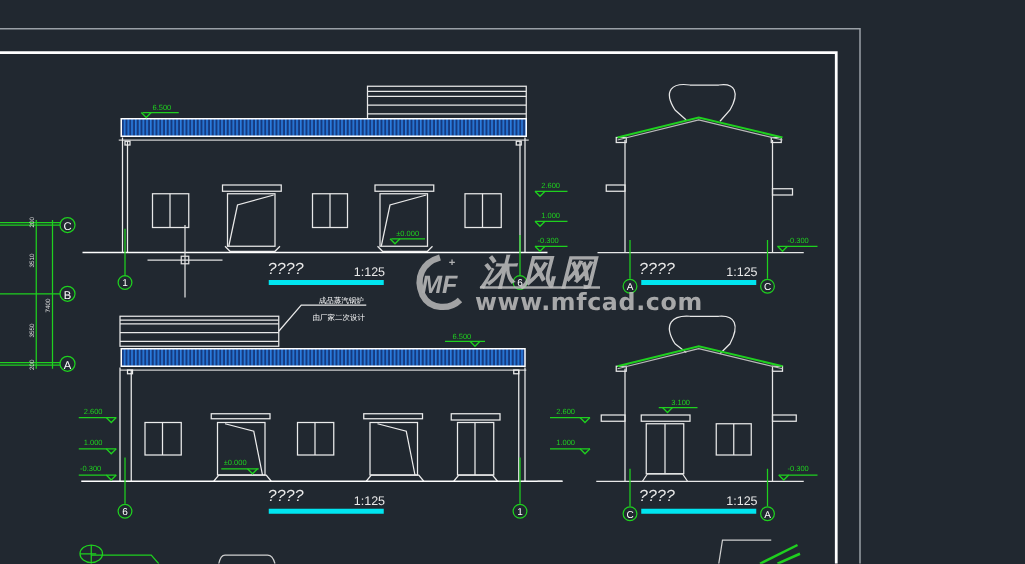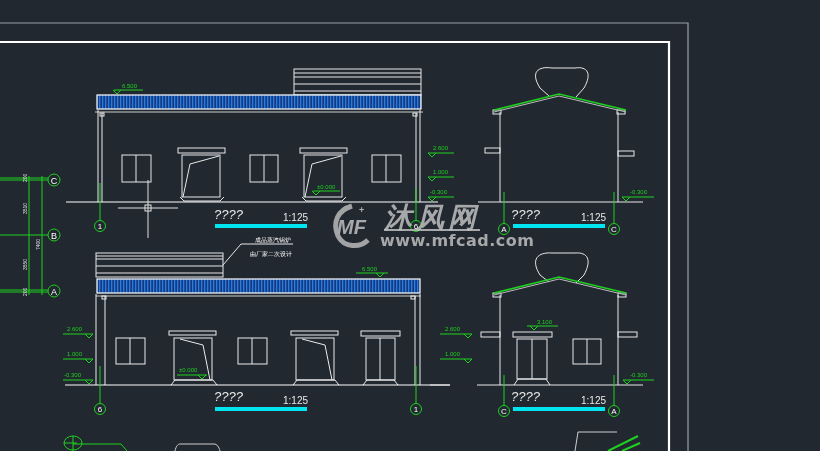--- a/index.html
+++ b/index.html
@@ -279,13 +279,13 @@
   </g>
 
   <g opacity="0.85">
     <path d="M352,206 C338,210 332,222 338,236 C344,248 360,248 368,240" fill="none" stroke="#b9b9b9" stroke-width="5"></path>
     <text x="337" y="234" fill="#c0c0c0" font-size="20" font-weight="bold" font-style="italic">MF</text>
     <text x="359" y="213" fill="#c8c8c8" font-size="9" font-weight="bold">+</text>
   </g>
 </svg>
 
 <div class="wm-text" style="left:384px; top:199px; font-size:28px; font-style:italic; letter-spacing:4px;text-decoration:underline;">沐风网</div>
-<div class="wm-text" style="left:380px; top:231px; font-size:16px; letter-spacing:0.5px;">www.mfcad.com</div>
+<div class="wm-text" style="left:380px; top:231px; font-size:19px; letter-spacing:0.5px;">www.mfcad.com</div>
 
 </body></html>

